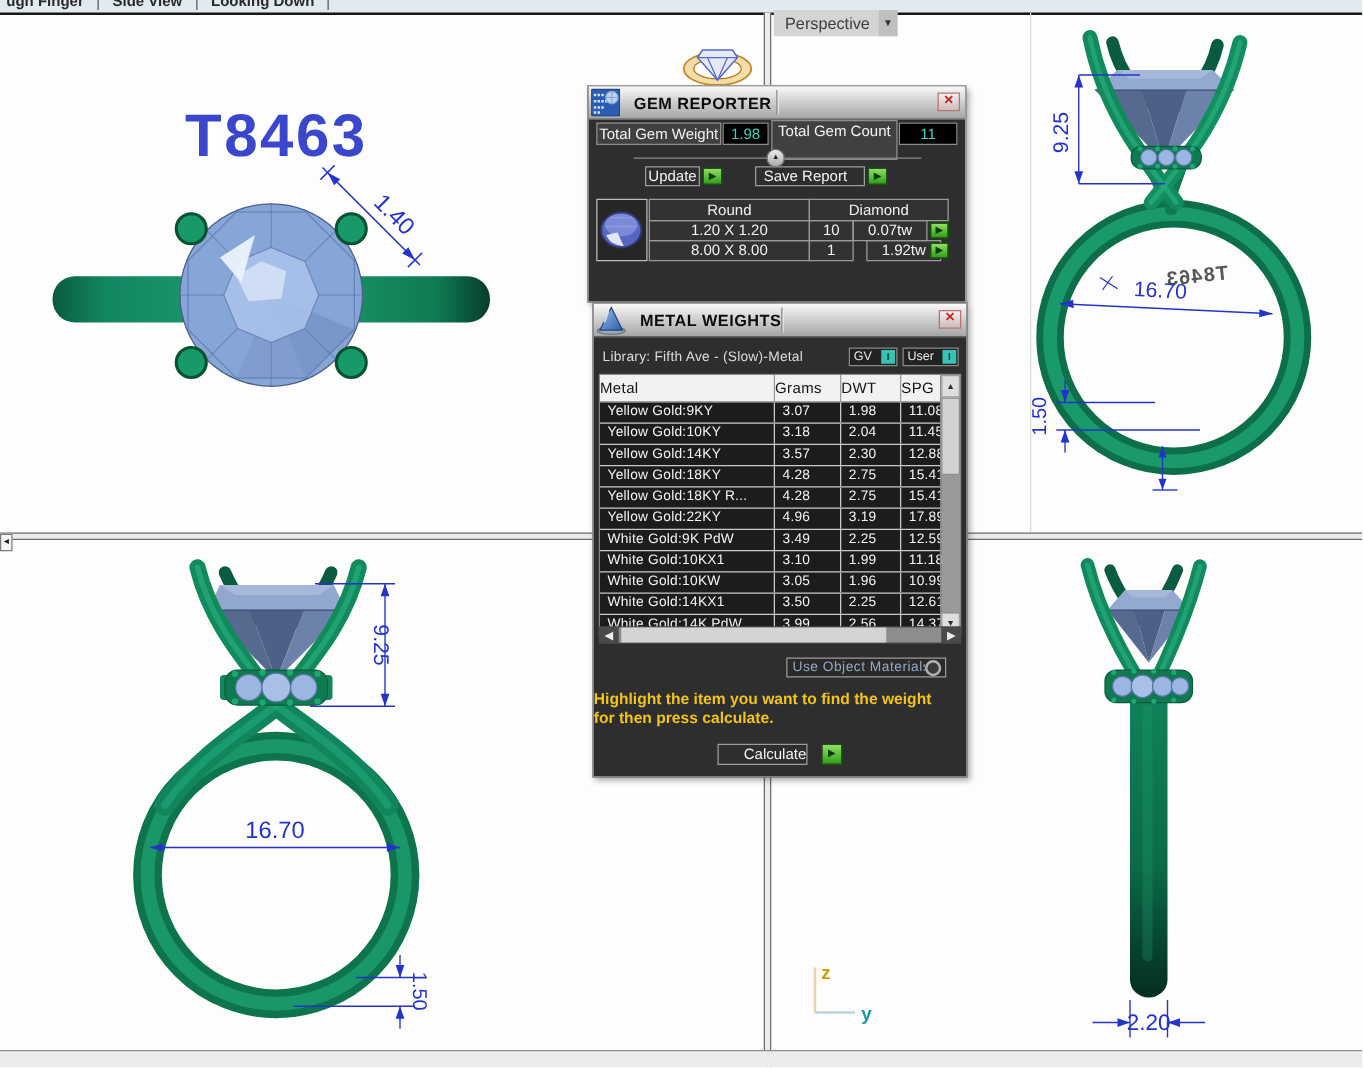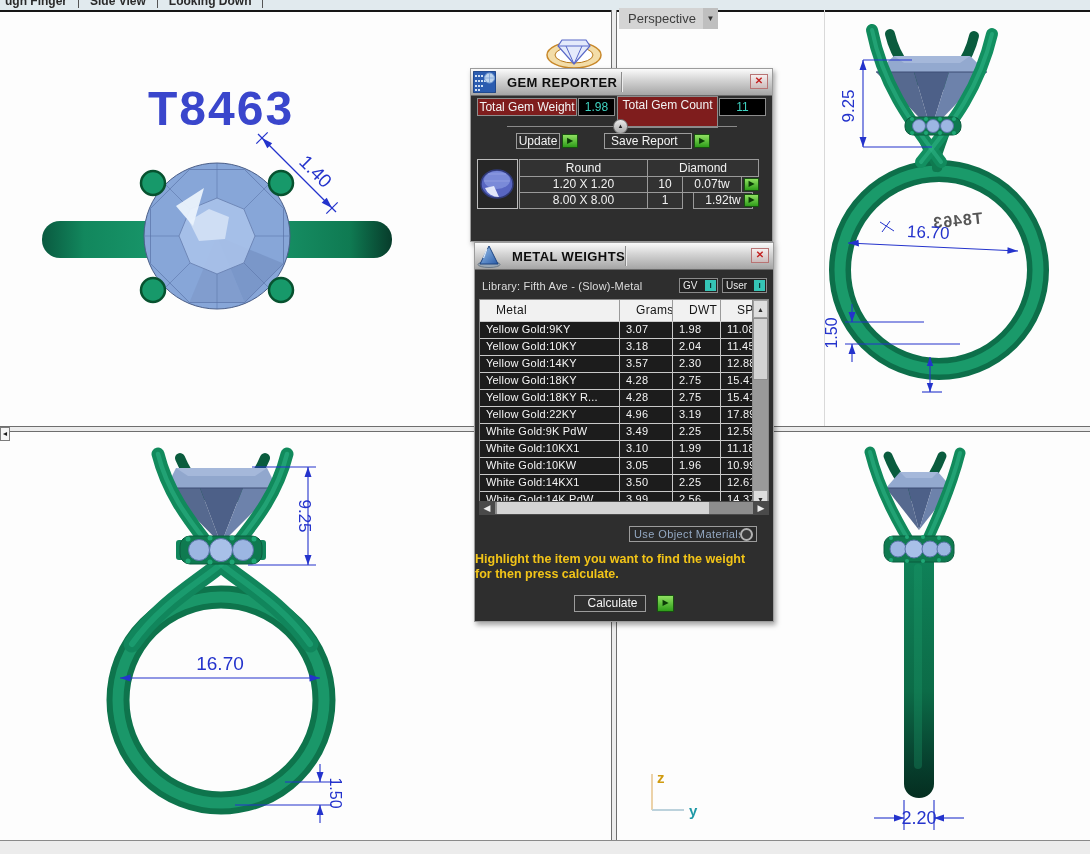--- a/index.html
+++ b/index.html
@@ -25,39 +25,39 @@
   #persp .chev{width:15px;height:21px;background:#bfbfbf;margin-left:7px;font-size:8px;color:#333;display:flex;align-items:center;justify-content:center}
 
   
   .dlg{position:absolute;background:#2e2e2e;border:1px solid #9c9c9c;box-shadow:2px 3px 5px rgba(0,0,0,.35)}
   .titlebar{position:relative;height:26px;background:linear-gradient(#fbfbfb,#d6d6d6 40%,#a5a5a5);border-bottom:1px solid #6a6a6a;display:flex;align-items:center}
   .titlebar .ico{margin-left:2px}
   .titlebar .ttl{margin-left:11px;font-size:13px;font-weight:bold;color:#0d0d0d;letter-spacing:.4px}
   .titlebar .tdv{position:absolute;left:150px;top:3px;bottom:3px;width:1px;background:#8a8a8a;box-shadow:1px 0 0 #ededed}
   .xbtn{position:absolute;right:4px;top:5px;width:18px;height:15px;background:linear-gradient(#f6eeee,#ccbcbc);border:1px solid #b87474;box-sizing:border-box;color:#c32020;font-size:10px;line-height:12px;text-align:center;font-weight:bold}
 
-  .lbox{position:absolute;border:1px solid #8d8d8d;box-sizing:border-box;color:#f3f3f3;font-size:12px;line-height:16px;text-align:center;background:#7f1d1d;white-space:nowrap}
+  .lbox{position:absolute;border:1px solid #8d8d8d;box-sizing:border-box;color:#f3f3f3;font-size:12px;line-height:16px;text-align:center;background:#404040;white-space:nowrap}
   .vbox{position:absolute;background:#000;border:1px solid #8d8d8d;box-sizing:border-box;color:#3fd2c0;font-size:12px;line-height:16px;text-align:center}
   .dbtn{position:absolute;border:1px solid #9c9c9c;box-sizing:border-box;background:#2e2e2e;color:#f4f4f4;font-size:12px;line-height:14px;text-align:center;white-space:nowrap}
   .gbtn{position:absolute;width:16px;height:14px;background:linear-gradient(#8fe061,#2f9e1a);border:1px solid #175010;box-sizing:border-box;color:#0a3a06;font-size:8px;line-height:11px;text-align:center}
   .sepline{position:absolute;background:#8a8a8a;height:1px}
   .sepbtn{position:absolute;width:15px;height:15px;border-radius:50%;background:linear-gradient(#ececec,#a8a8a8);border:1px solid #6f6f6f;box-sizing:border-box;font-size:6px;line-height:12px;text-align:center;color:#222}
 
   .gcell{position:absolute;border:1px solid #9a9a9a;box-sizing:border-box;color:#f2f2f2;font-size:12px;text-align:center;background:rgba(255,255,255,0.02)}
   .gthumb{position:absolute;left:6px;top:90px;width:41px;height:50px;border:1px solid #bdbdbd;box-sizing:border-box;background:#262626}
 
   
   .libtxt{position:absolute;left:7px;top:37px;font-size:11px;color:#dcdcdc;letter-spacing:.2px}
   .tgl{position:absolute;height:15px;border:1px solid #8b8b8b;box-sizing:border-box;background:#222;display:flex;align-items:center;justify-content:space-between;font-size:10px;color:#eaeaea}
   .tgl .txt{padding:0 3px}
   .tgl .blk{width:11px;height:11px;background:#35c4b5;color:#07302a;font-size:8px;font-weight:bold;text-align:center;line-height:11px;margin-right:1px}
 
   #mw-table{position:absolute;left:4px;top:56px;width:290px;border:1px solid #888;box-sizing:border-box;background:#1c1c1c}
   .mhead{display:flex;background:#f1f1f1;color:#141414;font-size:12px;height:21px;line-height:21px;letter-spacing:.3px}
-  .mhead span{padding-left:16px;box-sizing:border-box;border-right:1px solid #9a9a9a;overflow:hidden;white-space:nowrap}
+  .mhead span{padding-left:0;box-sizing:border-box;border-right:1px solid #9a9a9a;overflow:hidden;white-space:nowrap}
   .mrow{display:flex;background:#1c1c1c;color:#f4f4f4;font-size:11px;height:16px;line-height:15px;border-top:1px solid #c9c9c9;letter-spacing:.2px}
   .mrow span{padding-left:6px;box-sizing:border-box;border-right:1px solid #c9c9c9;overflow:hidden;white-space:nowrap}
   .cm{width:140px}.cg{width:53px}.cd{width:48px}.cs{flex:1;border-right:none!important}
   #vscroll{position:absolute;right:0;top:0;width:16px;height:100%;display:flex;flex-direction:column;border-left:1px solid #8a8a8a;box-sizing:border-box}
   .varrow{height:18px;background:#dedede;color:#2c2c2c;font-size:7px;line-height:18px;text-align:center;border:1px solid #9e9e9e;box-sizing:border-box}
   #vtrack{flex:1;background:#9a9a9a;position:relative}
   #vthumb{position:absolute;left:0;right:0;top:0;height:62px;background:#d2d2d2;border:1px solid #8e8e8e;box-sizing:border-box}
   #hscroll{position:absolute;left:4px;top:258px;width:290px;height:14px;background:#4a4a4a;display:flex;align-items:stretch}
   .harrow{width:16px;color:#ececec;font-size:9px;line-height:14px;text-align:center}
   #htrack{flex:1;background:#8d8d8d;position:relative;margin:1px 0}
@@ -527,17 +527,17 @@
     <div id="uom">
       <span class="txt">Use Object Materials</span>
       <span class="circ"></span>
     </div>
 
     <div class="instr">
       <div>Highlight the item you want to find the weight</div>
       <div>for then press calculate.</div>
     </div>
 
-    <span class="dbtn" style="left:99px;top:352px;width:72px;height:17px;text-align:center;padding-left:5px;line-height:15px">Calculate</span>
+    <span class="dbtn" style="left:99px;top:352px;width:72px;height:17px;text-align:right;padding-left:5px;line-height:15px">Calculate</span>
     <span class="gbtn" style="left:182px;top:352px;width:17px;height:17px;line-height:14px">▶</span>
   </div>
 
 </div>
 
 </body></html>

